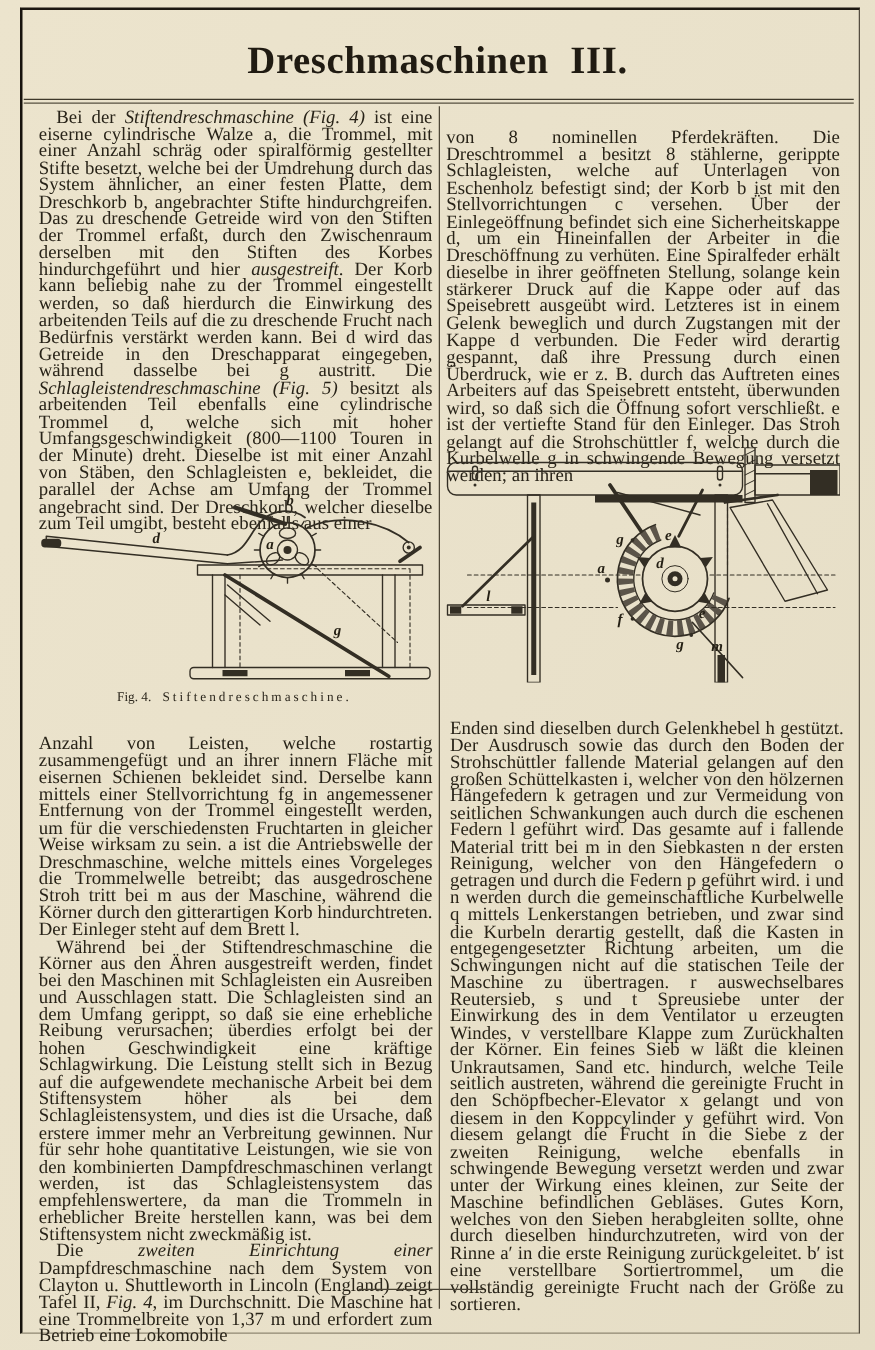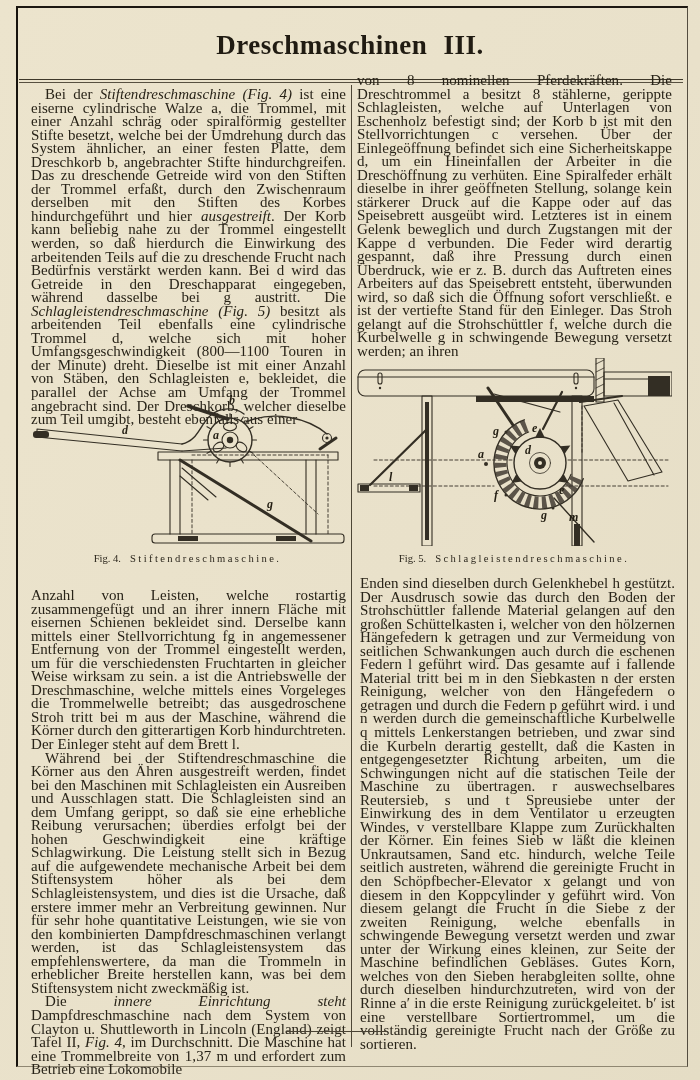--- a/index.html
+++ b/index.html
@@ -4,31 +4,31 @@
 <style>
   html,body{margin:0;padding:0;}
   body{width:700px;height:1080px;background:#e9e1ca;overflow:hidden;
        font-family:"Liberation Serif","DejaVu Serif",serif;color:#282318;}
   .page{position:relative;width:700px;height:1080px;
         background:linear-gradient(120deg,#ece4cd 0%,#e9e1ca 55%,#e5ddc5 100%);}
   .frame{position:absolute;left:16px;top:6px;right:12px;bottom:13px;
          border-left:2.5px solid #17130d;border-top:2px solid #1c1711;
          border-right:1.5px solid #544d40;border-bottom:1px solid #8f8772;}
   .title{position:absolute;left:0;top:30px;width:700px;margin:0;text-align:center;
-         font-size:27px;font-weight:bold;letter-spacing:.5px;word-spacing:9px;color:#201b12;}
+         font-size:31px;font-weight:bold;letter-spacing:.5px;word-spacing:9px;color:#201b12;}
   .title-rule{position:absolute;left:19px;top:79px;width:664px;height:2px;
          border-top:1.4px solid #3e382a;border-bottom:1px solid #575040;}
   .col-divider{position:absolute;left:351px;top:85px;width:1px;height:962px;background:#4d4636;}
   .textblock{position:absolute;width:315px;font-size:15px;line-height:13.55px;
          text-align:justify;letter-spacing:.05px;}
   .textblock p.para{margin:0;}
   .textblock p.ind{text-indent:14px;}
   .it{font-style:italic;}
   #left-top{left:31px;top:88px;}
-  #right-top{left:357px;top:74px;}
+  #right-top{left:357px;top:104px;}
   #left-bottom{left:31px;top:577px;margin-top:12px;}
   #right-bottom{left:360px;top:577px;}
   .fig{position:absolute;}
   #fig4{left:30px;top:394px;width:315px;height:150px;}
   #fig5{left:356px;top:358px;width:316px;height:188px;}
   .caption{position:absolute;top:553px;height:16px;text-align:center;font-size:10.6px;
            color:#2b261c;white-space:nowrap;}
   #cap4{left:30px;width:315px;}
   #cap5{left:356px;width:316px;}
   .caption .name{letter-spacing:2.4px;margin-left:9px;}
@@ -163,27 +163,24 @@
       <text class="figlabel" x="203" y="136">e</text>
       <text class="figlabel" x="185" y="161">g</text>
       <text class="figlabel" x="213" y="163">m</text>
       <text class="figlabel" x="33" y="123">l</text>
     </svg>
   </div>
 
   <div class="caption" id="cap4">
     <span>Fig. 4.</span><span class="name">Stiftendreschmaschine.</span>
   </div>
-  <div class="caption" id="cap5">
-    <span>Fig. 5.</span><span class="name">Schlagleistendreschmaschine.</span>
-  </div>
 
   <div class="textblock" id="left-bottom">
       <p class="para"><span>Anzahl von Leisten, welche rostartig zusammengefügt und an ihrer innern Fläche mit eisernen Schienen bekleidet sind. Derselbe kann mittels einer Stellvorrichtung fg in angemessener Entfernung von der Trommel eingestellt werden, um für die verschiedensten Fruchtarten in gleicher Weise wirksam zu sein. a ist die Antriebswelle der Dreschmaschine, welche mittels eines Vorgeleges die Trommelwelle betreibt; das ausgedroschene Stroh tritt bei m aus der Maschine, während die Körner durch den gitterartigen Korb hindurchtreten. Der Einleger steht auf dem Brett l.</span></p>
       <p class="para ind"><span>Während bei der Stiftendreschmaschine die Körner aus den Ähren ausgestreift werden, findet bei den Maschinen mit Schlagleisten ein Ausreiben und Ausschlagen statt. Die Schlagleisten sind an dem Umfang gerippt, so daß sie eine erhebliche Reibung verursachen; überdies erfolgt bei der hohen Geschwindigkeit eine kräftige Schlagwirkung. Die Leistung stellt sich in Bezug auf die aufgewendete mechanische Arbeit bei dem Stiftensystem höher als bei dem Schlagleistensystem, und dies ist die Ursache, daß erstere immer mehr an Verbreitung gewinnen. Nur für sehr hohe quantitative Leistungen, wie sie von den kombinierten Dampfdreschmaschinen verlangt werden, ist das Schlagleistensystem das empfehlenswertere, da man die Trommeln in erheblicher Breite herstellen kann, was bei dem Stiftensystem nicht zweckmäßig ist.</span></p>
-      <p class="para ind"><span>Die </span><span class="it">innere Einrichtung steht</span><span> Dampfdreschmaschine nach dem System von Clayton u. Shuttleworth in Lincoln (England) zeigt Tafel II, </span><span class="it">Fig. 4</span><span>, im Durchschnitt. Die Maschine hat eine Trommelbreite von 1,37 m und erfordert zum Betrieb eine Lokomobile</span></p>
+      <p class="para ind"><span>Die </span><span class="it">zweiten Einrichtung einer</span><span> Dampfdreschmaschine nach dem System von Clayton u. Shuttleworth in Lincoln (England) zeigt Tafel II, </span><span class="it">Fig. 4</span><span>, im Durchschnitt. Die Maschine hat eine Trommelbreite von 1,37 m und erfordert zum Betrieb eine Lokomobile</span></p>
     </div>
   <div class="textblock" id="right-bottom">
       <p class="para"><span>Enden sind dieselben durch Gelenkhebel h gestützt. Der Ausdrusch sowie das durch den Boden der Strohschüttler fallende Material gelangen auf den großen Schüttelkasten i, welcher von den hölzernen Hängefedern k getragen und zur Vermeidung von seitlichen Schwankungen auch durch die eschenen Federn l geführt wird. Das gesamte auf i fallende Material tritt bei m in den Siebkasten n der ersten Reinigung, welcher von den Hängefedern o getragen und durch die Federn p geführt wird. i und n werden durch die gemeinschaftliche Kurbelwelle q mittels Lenkerstangen betrieben, und zwar sind die Kurbeln derartig gestellt, daß die Kasten in entgegengesetzter Richtung arbeiten, um die Schwingungen nicht auf die statischen Teile der Maschine zu übertragen. r auswechselbares Reutersieb, s und t Spreusiebe unter der Einwirkung des in dem Ventilator u erzeugten Windes, v verstellbare Klappe zum Zurückhalten der Körner. Ein feines Sieb w läßt die kleinen Unkrautsamen, Sand etc. hindurch, welche Teile seitlich austreten, während die gereinigte Frucht in den Schöpfbecher-Elevator x gelangt und von diesem in den Koppcylinder y geführt wird. Von diesem gelangt die Frucht in die Siebe z der zweiten Reinigung, welche ebenfalls in schwingende Bewegung versetzt werden und zwar unter der Wirkung eines kleinen, zur Seite der Maschine befindlichen Gebläses. Gutes Korn, welches von den Sieben herabgleiten sollte, ohne durch dieselben hindurchzutreten, wird von der Rinne a′ in die erste Reinigung zurückgeleitet. b′ ist eine verstellbare Sortiertrommel, um die vollständig gereinigte Frucht nach der Größe zu sortieren.</span></p>
     </div>
 
   <div class="end-rule"></div>
 </div>
 
 </body></html>

